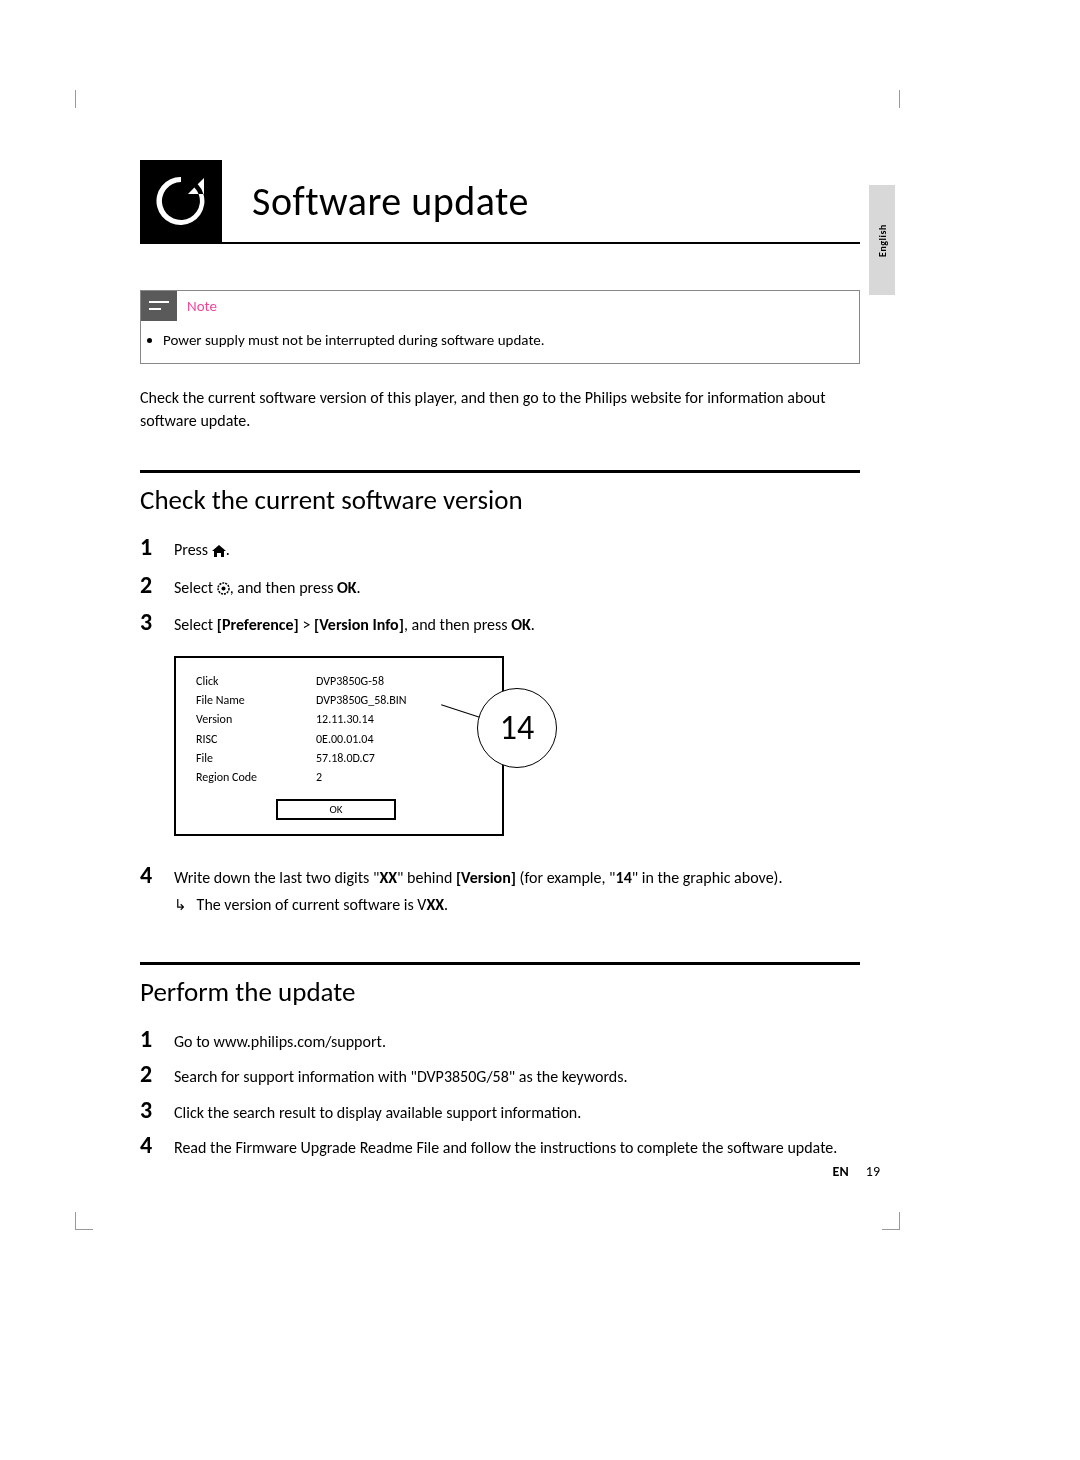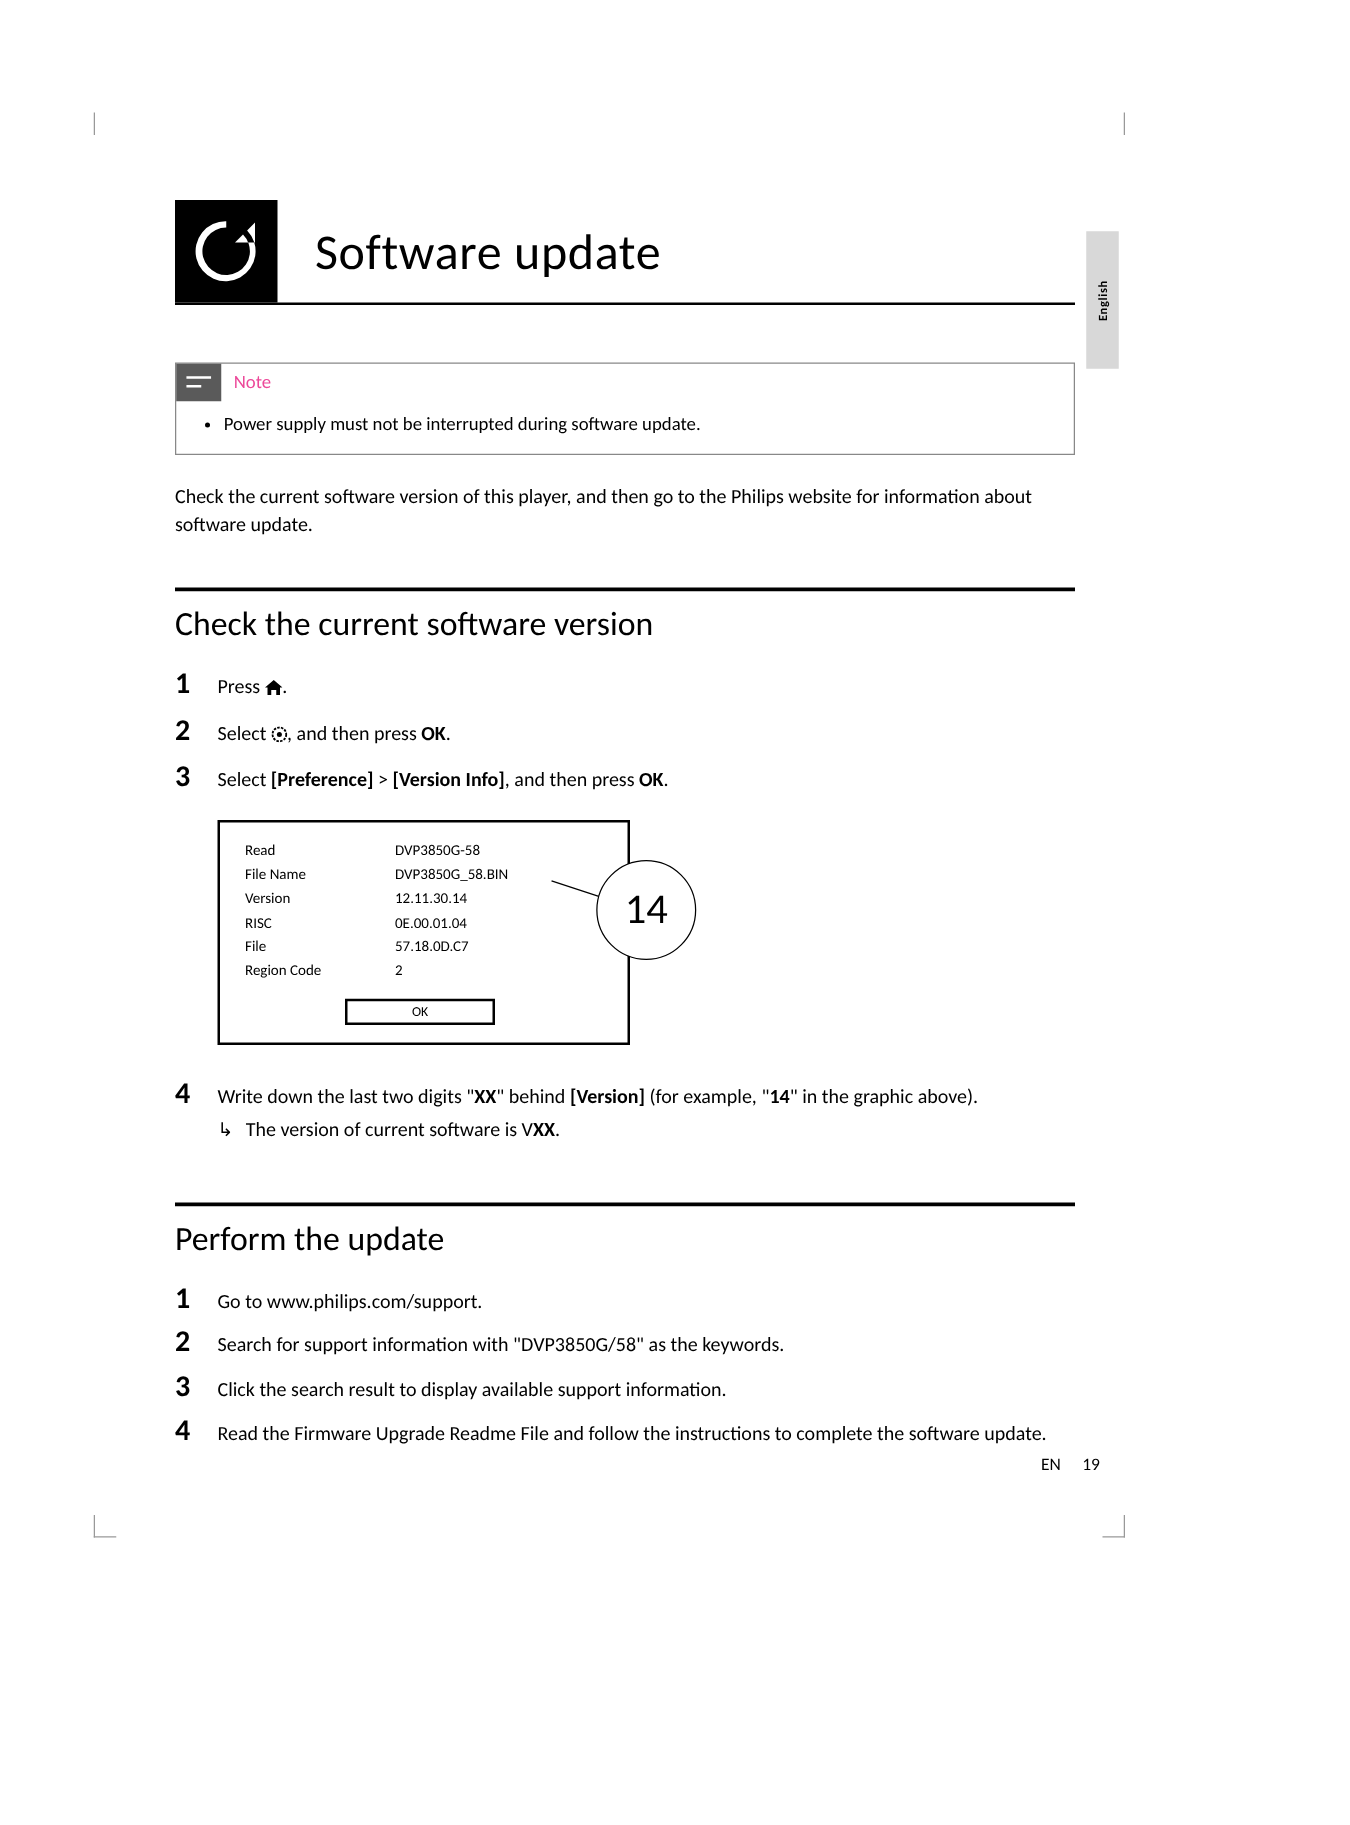--- a/index.html
+++ b/index.html
@@ -76,21 +76,21 @@
   }
   .note-icon svg { width: 20px; height: 14px; }
   .note-label {
     font-size: 15px;
     color: #ec4899;
   }
   .note-body {
     padding: 10px 14px 14px 22px;
     font-size: 15px;
   }
-  .note-body li { list-style: disc; margin-left: 16px; }
+  .note-body li { list-style: disc; margin-left: 0; }
   .intro { font-size: 16px; line-height: 1.45; margin-bottom: 38px; }
   hr.section-rule { border: none; border-top: 3px solid #000; margin-bottom: 10px; }
   h2.section-head { font-size: 27px; font-weight: 400; margin-bottom: 16px; }
   .steps { margin-bottom: 20px; }
   .step { display: flex; align-items: baseline; margin-bottom: 6px; font-size: 16px; }
   .step-num { font-size: 24px; font-weight: bold; width: 34px; flex-shrink: 0; }
   .step-text { line-height: 1.45; }
   .step-text b { font-weight: bold; }
   .inline-icon { display: inline-block; vertical-align: -2px; }
   .substep {
@@ -141,21 +141,21 @@
     transform: rotate(18deg);
     top: 54px;
     right: 12px;
   }
   .footer {
     position: absolute;
     right: 200px;
     bottom: 280px;
     font-size: 14px;
   }
-  .footer .lang { font-weight: normal; margin-right: 14px; }
+  .footer .lang { font-weight: bold; margin-right: 14px; }
   .crop-tl, .crop-tr, .crop-bl, .crop-br {
     position: absolute; width: 18px; height: 18px; border-color: #999;
   }
   .crop-tl { top: 90px; left: 75px; border-left:1px solid #999; border-top:0; }
   .crop-tr { top: 90px; right: 180px; border-right:1px solid #999; border-top:0; }
   .crop-bl { bottom: 230px; left: 75px; border-bottom:1px solid #999; border-left:1px solid #999; }
   .crop-br { bottom: 230px; right: 180px; border-bottom:1px solid #999; border-right:1px solid #999; }
 </style>
 </head>
 <body>
@@ -226,21 +226,21 @@
     </div>
   </div>
 
   <div class="info-box">
     <div class="callout-line"></div>
     <div class="callout">
       <span>14</span>
     </div>
     <div class="info-table">
       <div class="info-labels">
-        <div>Read</div>
+        <div>Click</div>
         <div>File Name</div>
         <div>Version</div>
         <div>RISC</div>
         <div>File</div>
         <div>Region Code</div>
       </div>
       <div class="info-values">
         <div>DVP3850G-58</div>
         <div>DVP3850G_58.BIN</div>
         <div>12.11.30.14</div>

